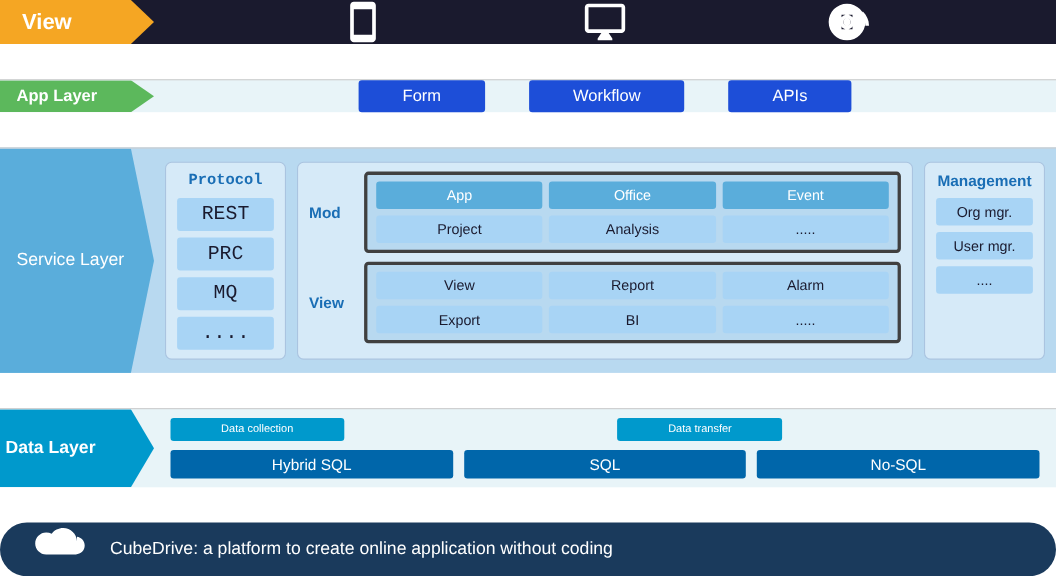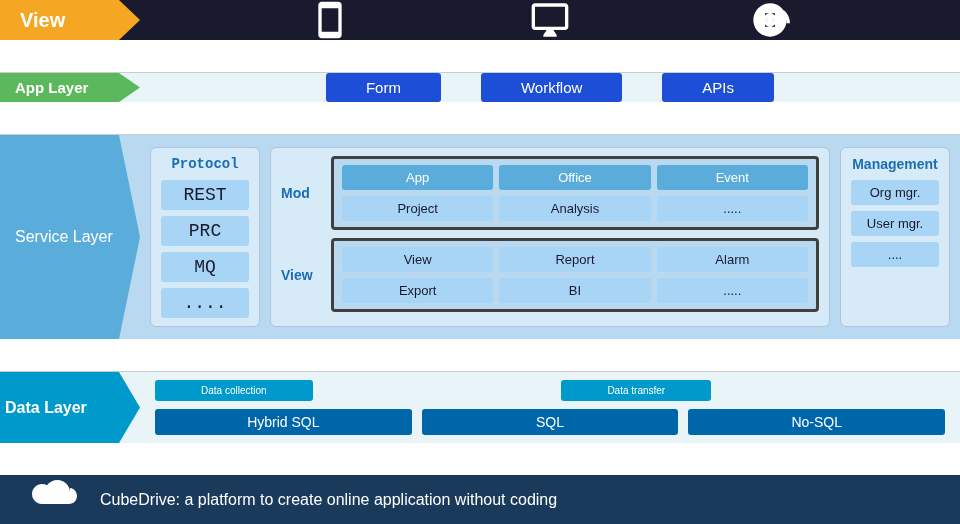--- a/index.html
+++ b/index.html
@@ -282,20 +282,21 @@
     }
 
     
     .row-footer {
       background: #1a3a5c;
       display: flex;
       align-items: center;
       height: 64px;
       padding: 0 30px;
       gap: 20px;
+      border-radius: 26px;
     }
     .footer-cloud {
       color: white;
       font-size: 36px;
     }
     .footer-text {
       color: white;
       font-size: 16px;
     }
 

